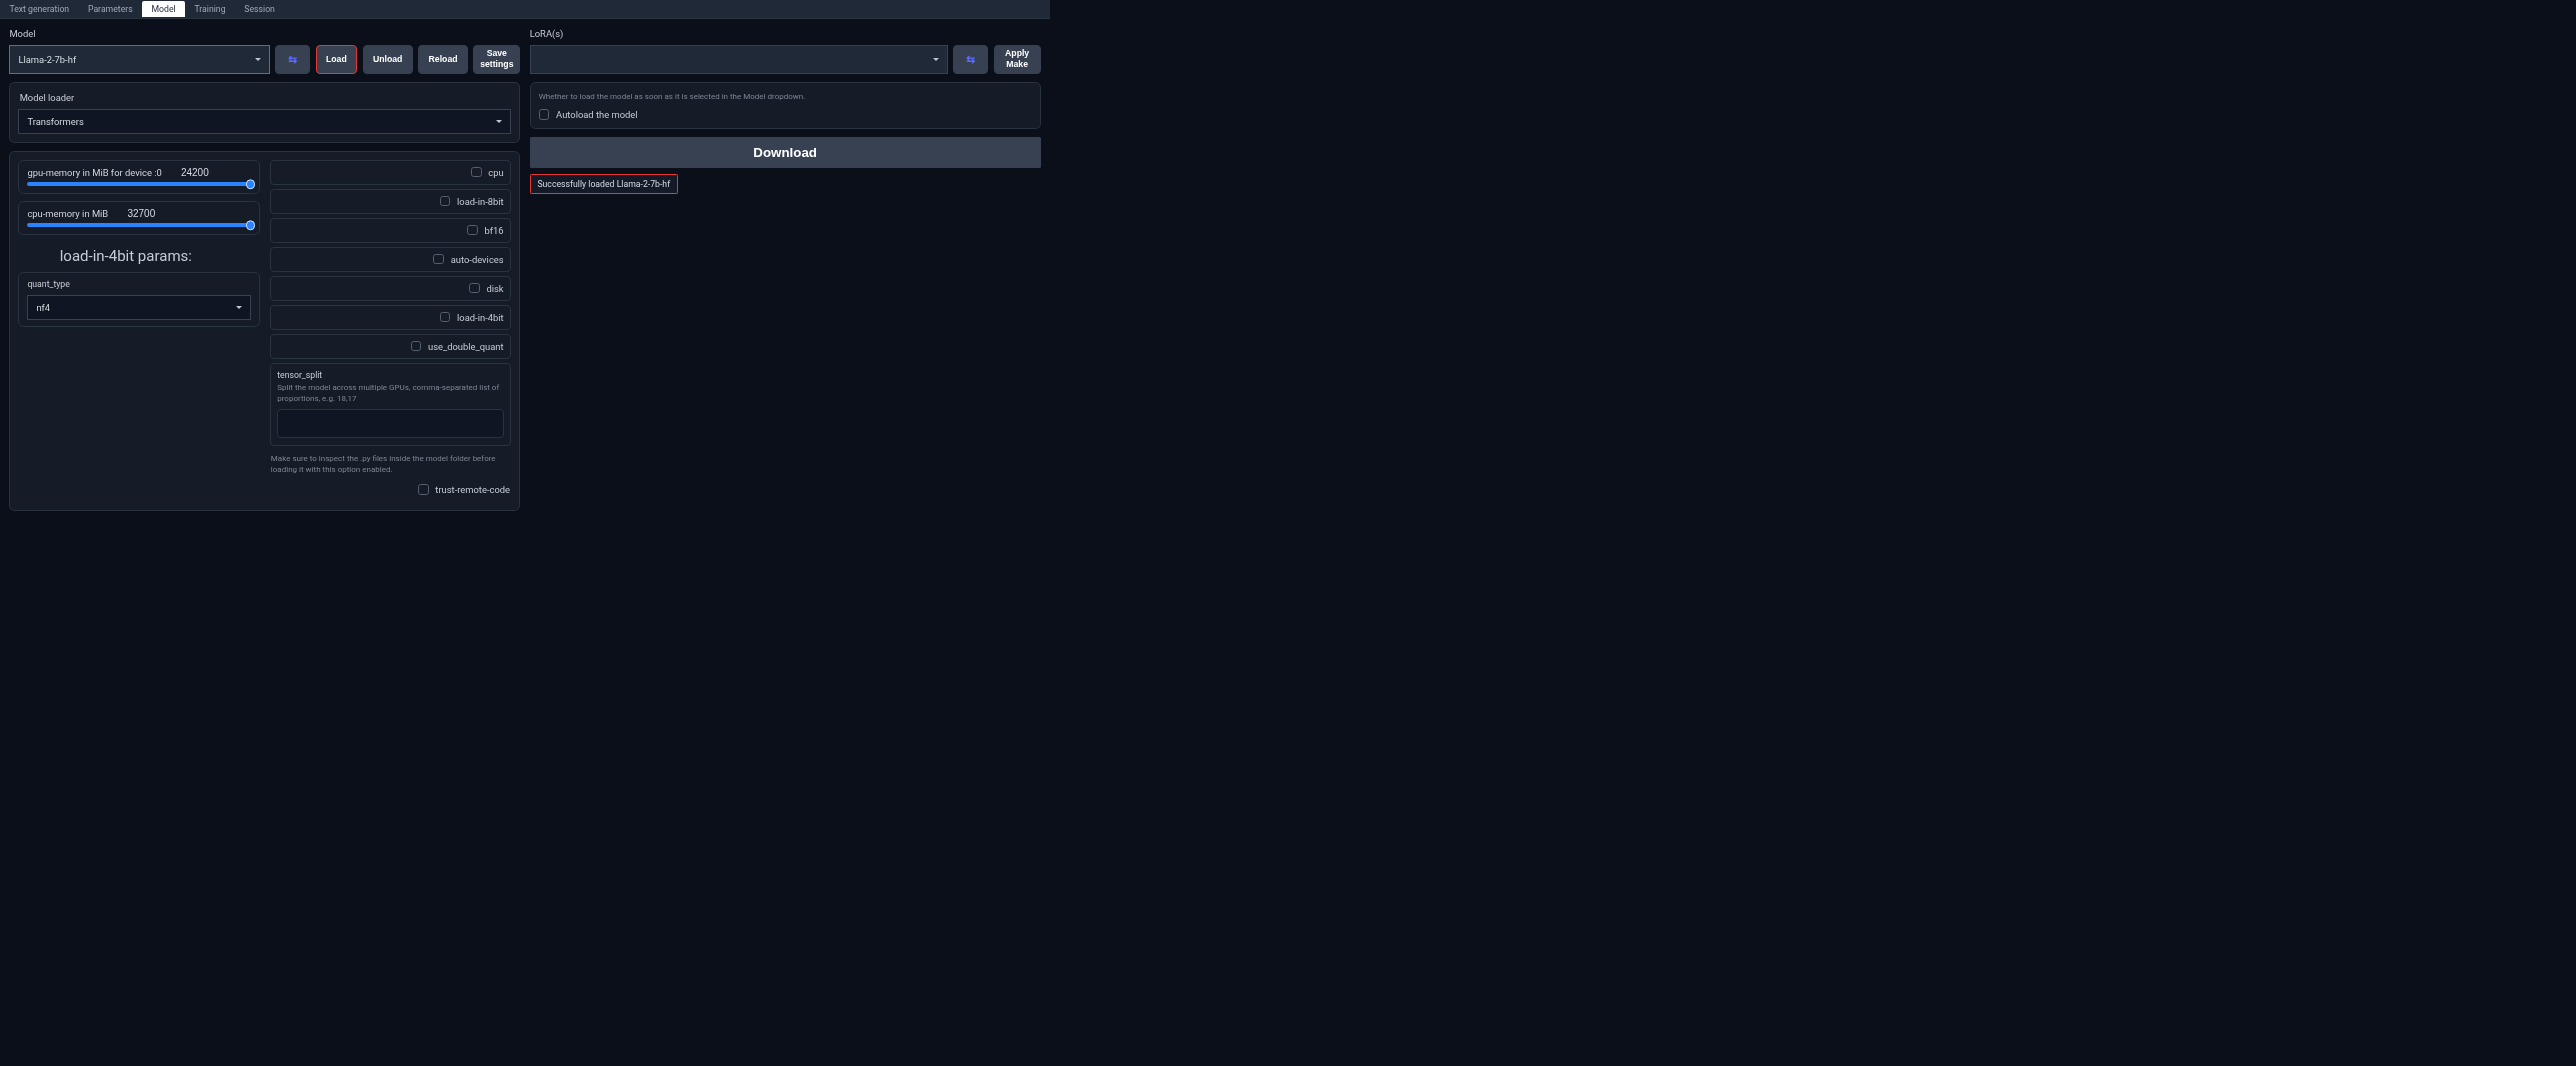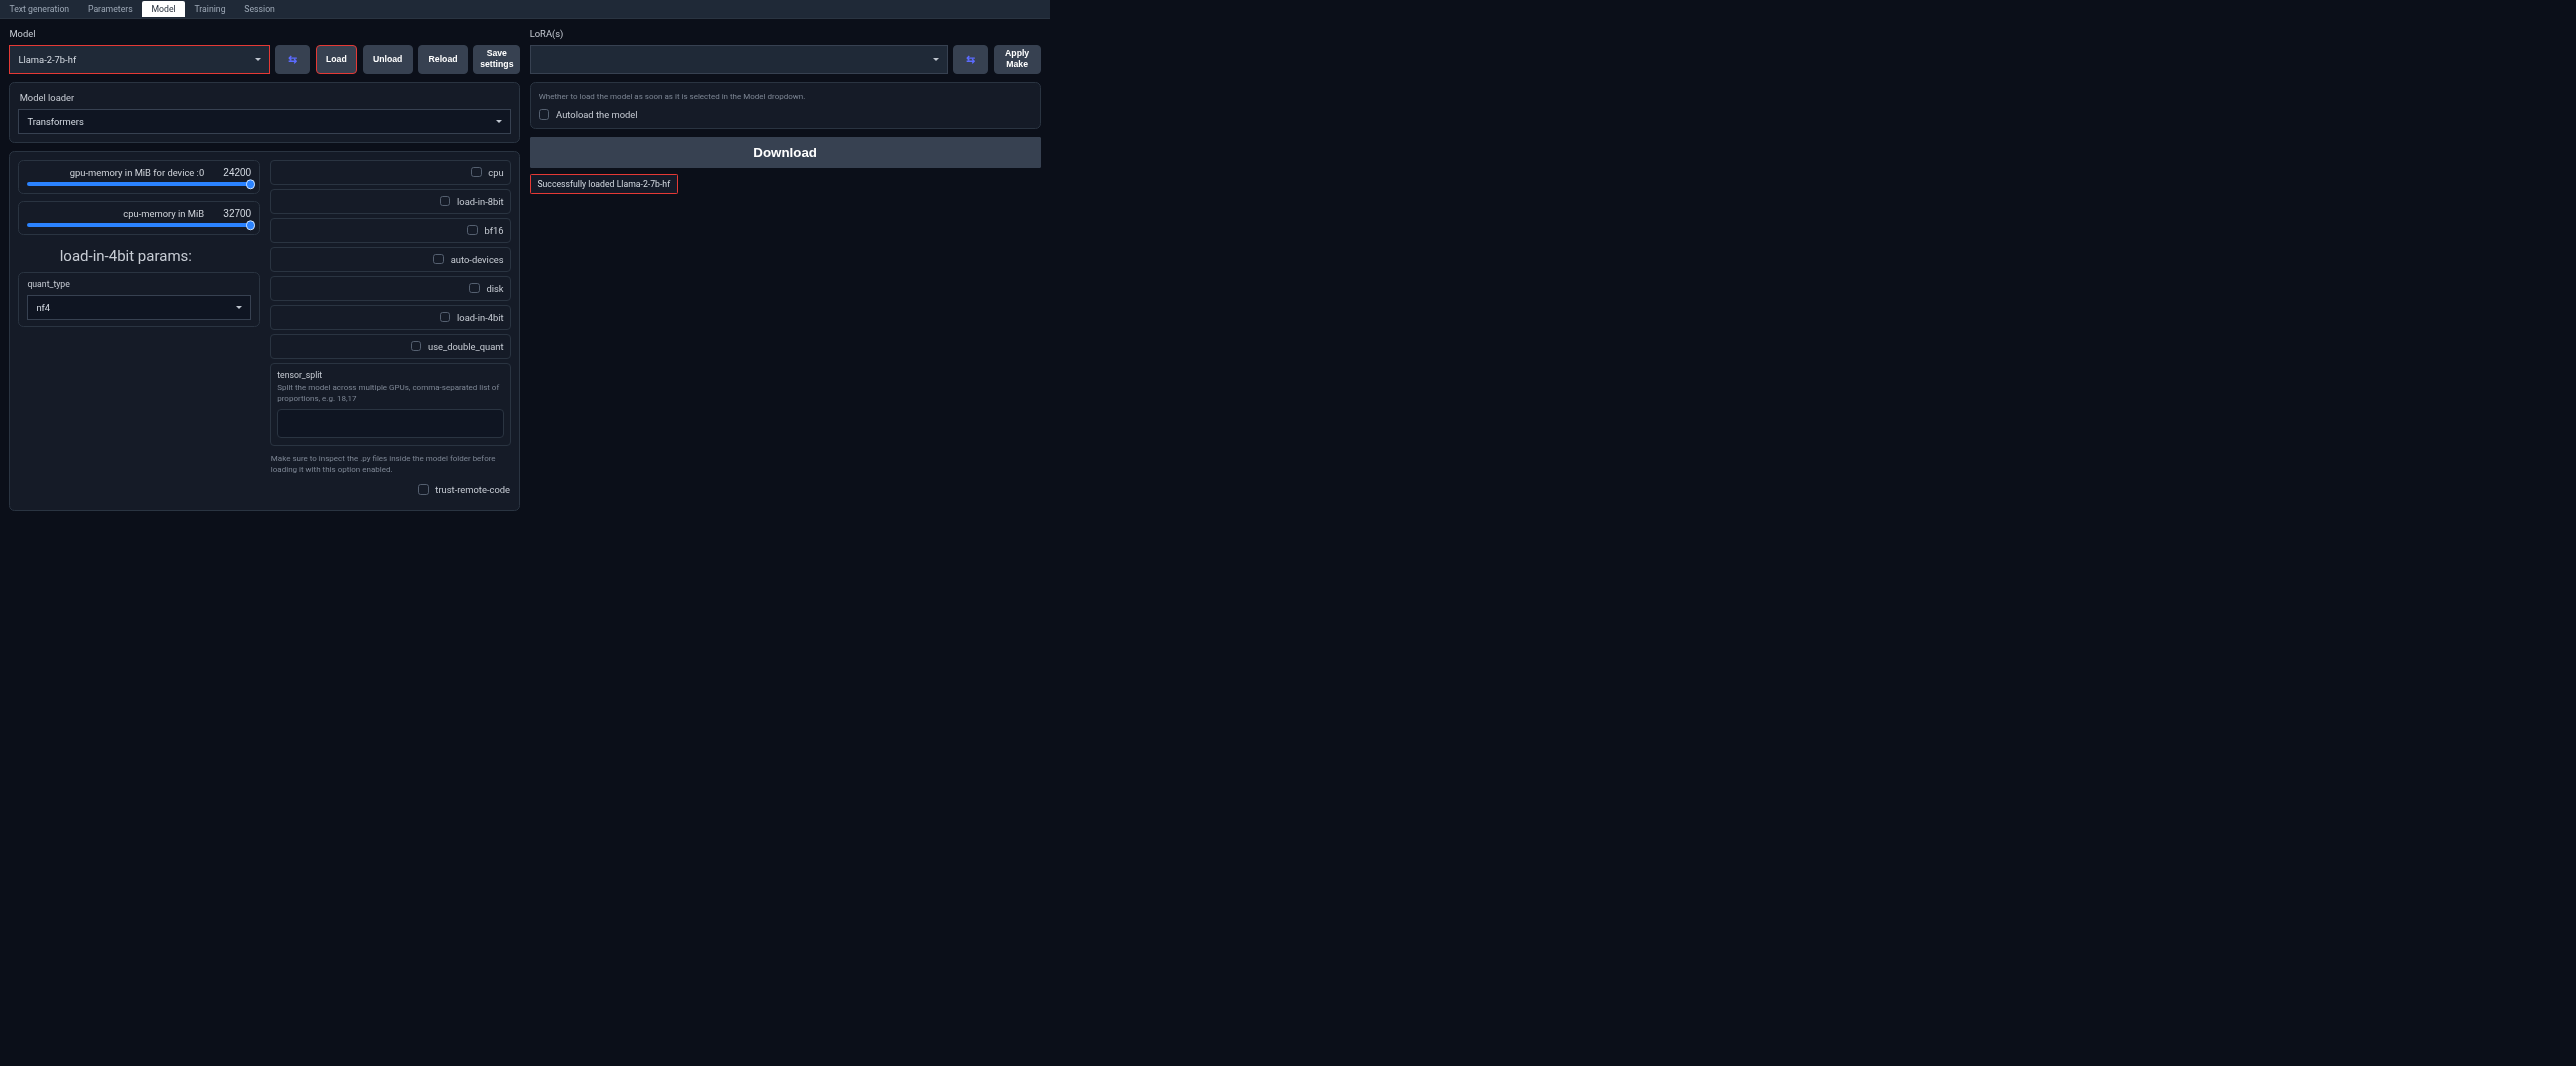--- a/index.html
+++ b/index.html
@@ -94,21 +94,21 @@
   display: flex;
   gap: 9.4px;
   margin-top: 8px;
 }
 .settings-col { flex:1; }
 .subpanel {
   border: 0.7px solid #2a3441;
   border-radius: 5.4px;
   padding: 6.7px 8px;
 }
-.slider-top { display:flex; justify-content:flex-end; align-items:center; margin-bottom:2.7px;}
+.slider-top { display:flex; justify-content:flex-start; align-items:center; margin-bottom:2.7px;}
 .numbox {
   background: transparent;
   border: none;
   color: #d5dbe3;
   text-align: right;
   font-size: 10px;
   width: 47px;
 }
 .slider-track {
   position: relative;

